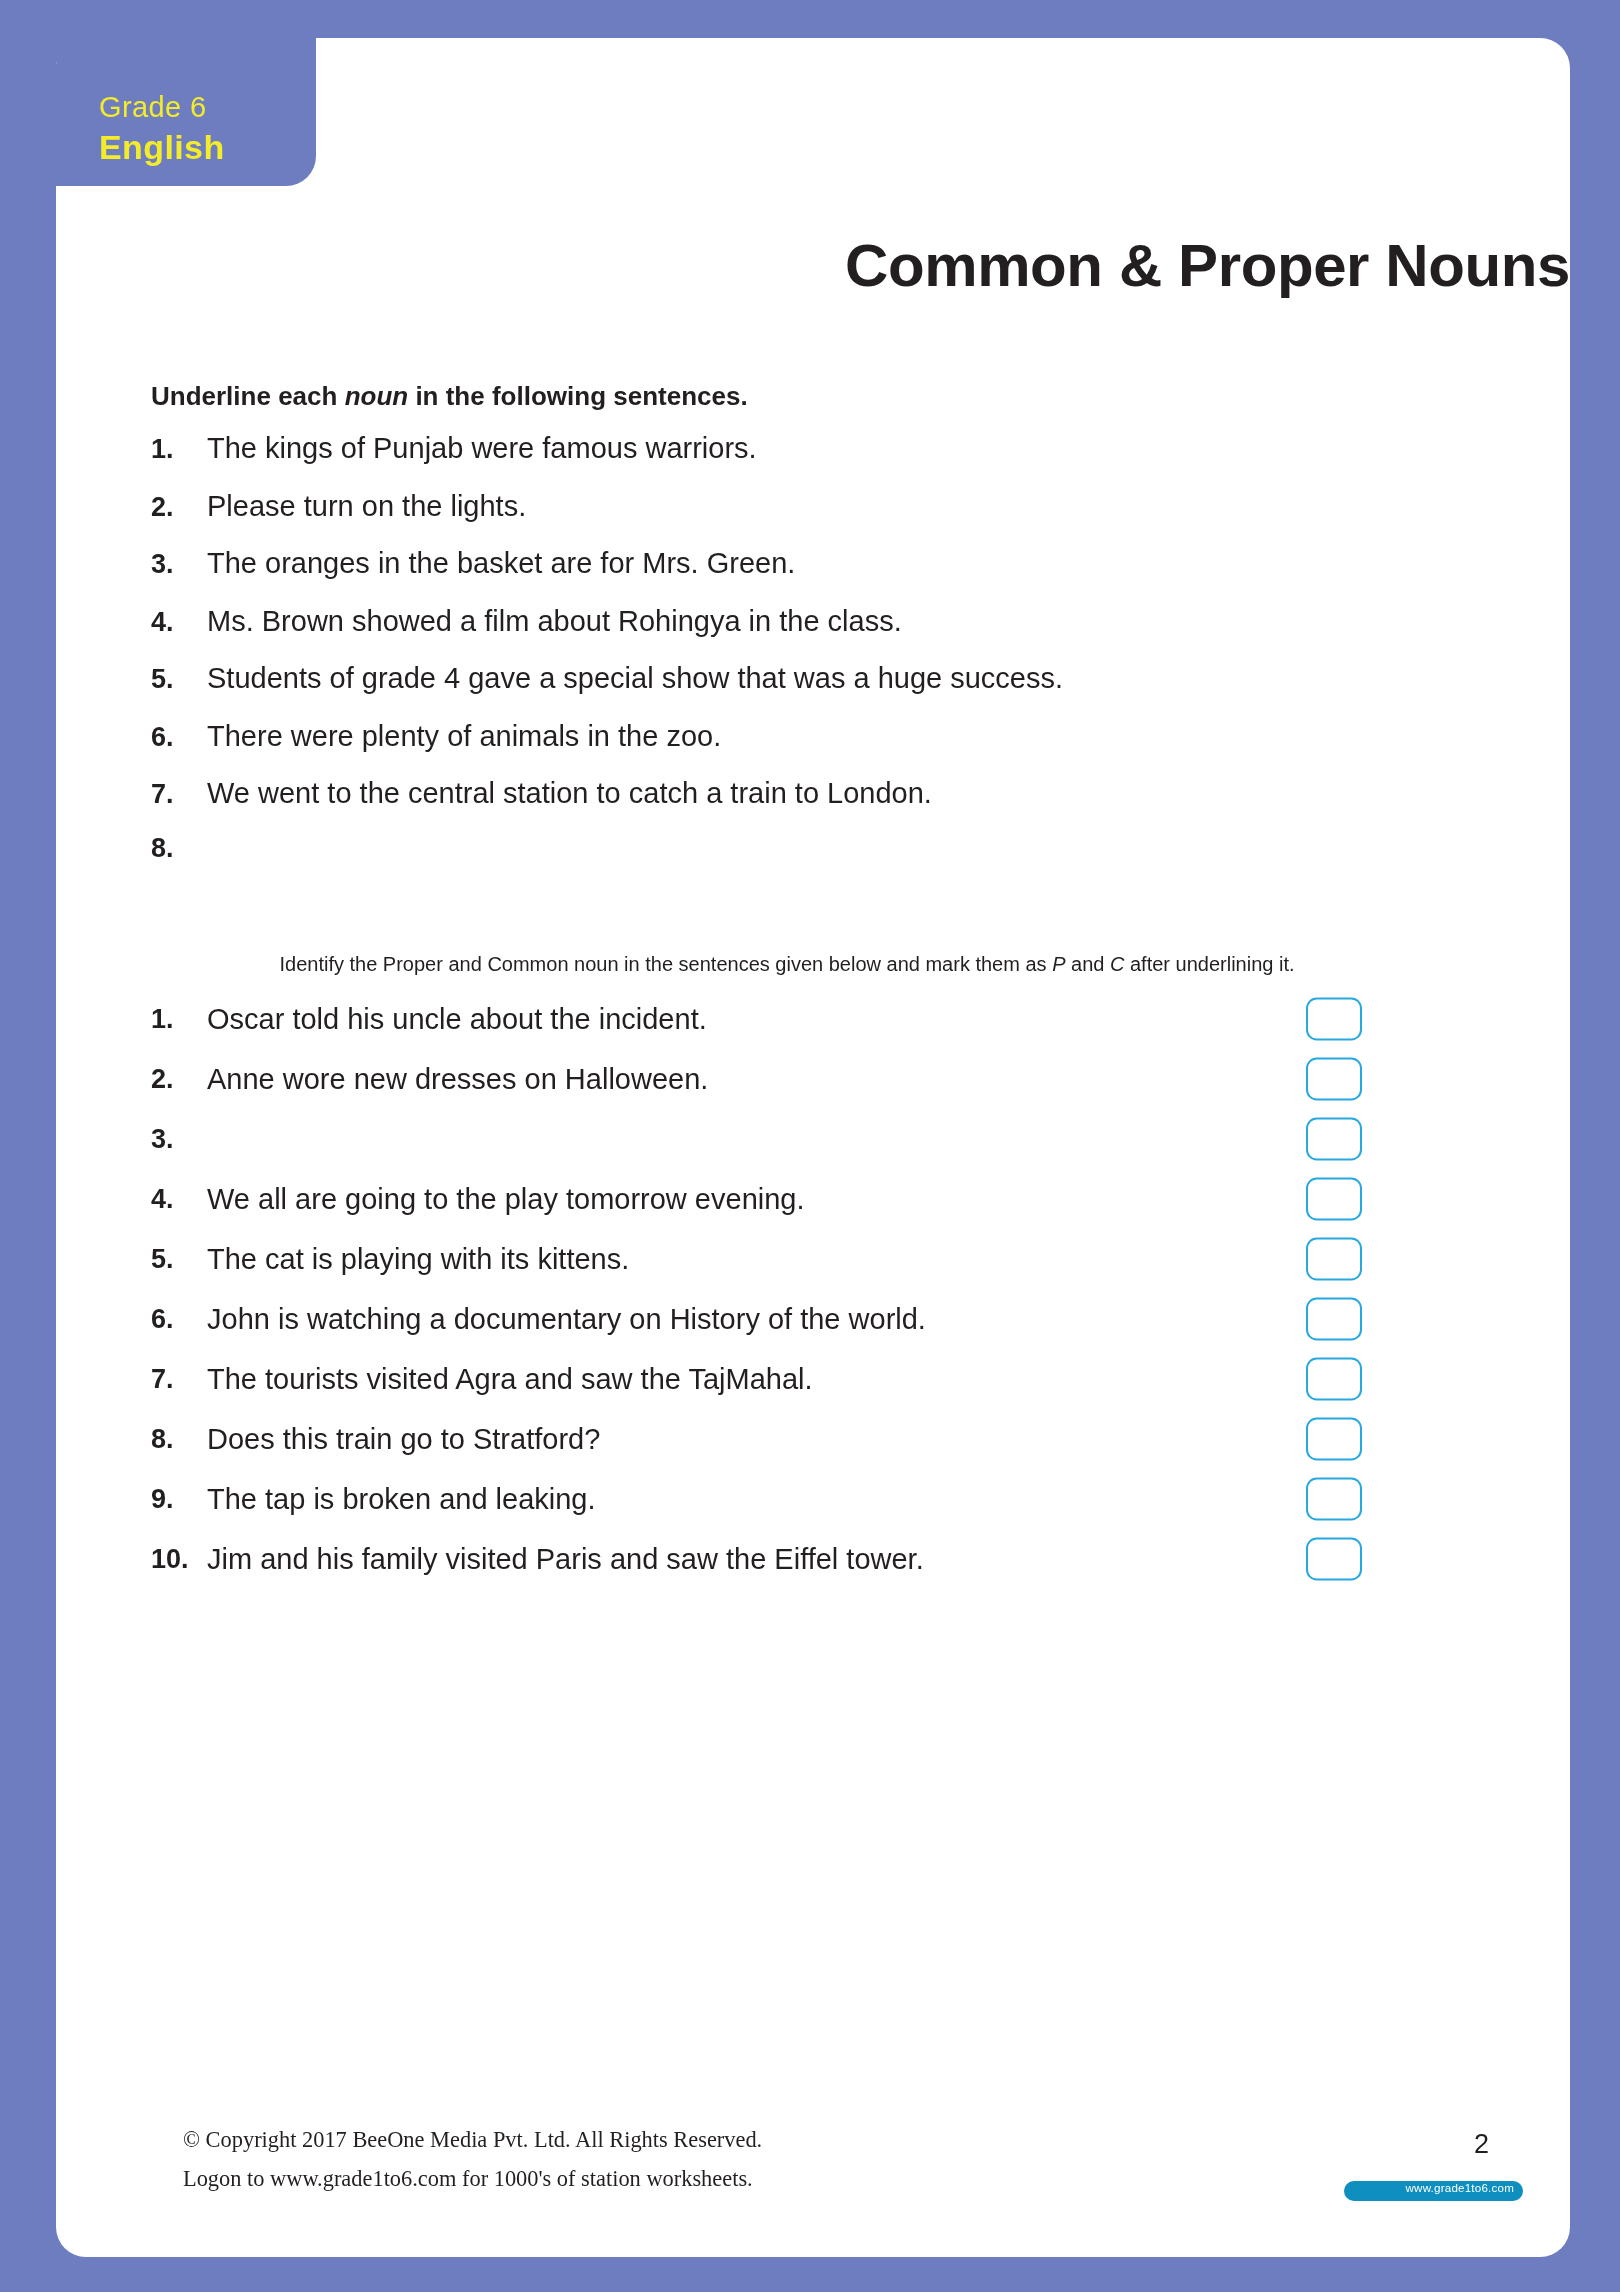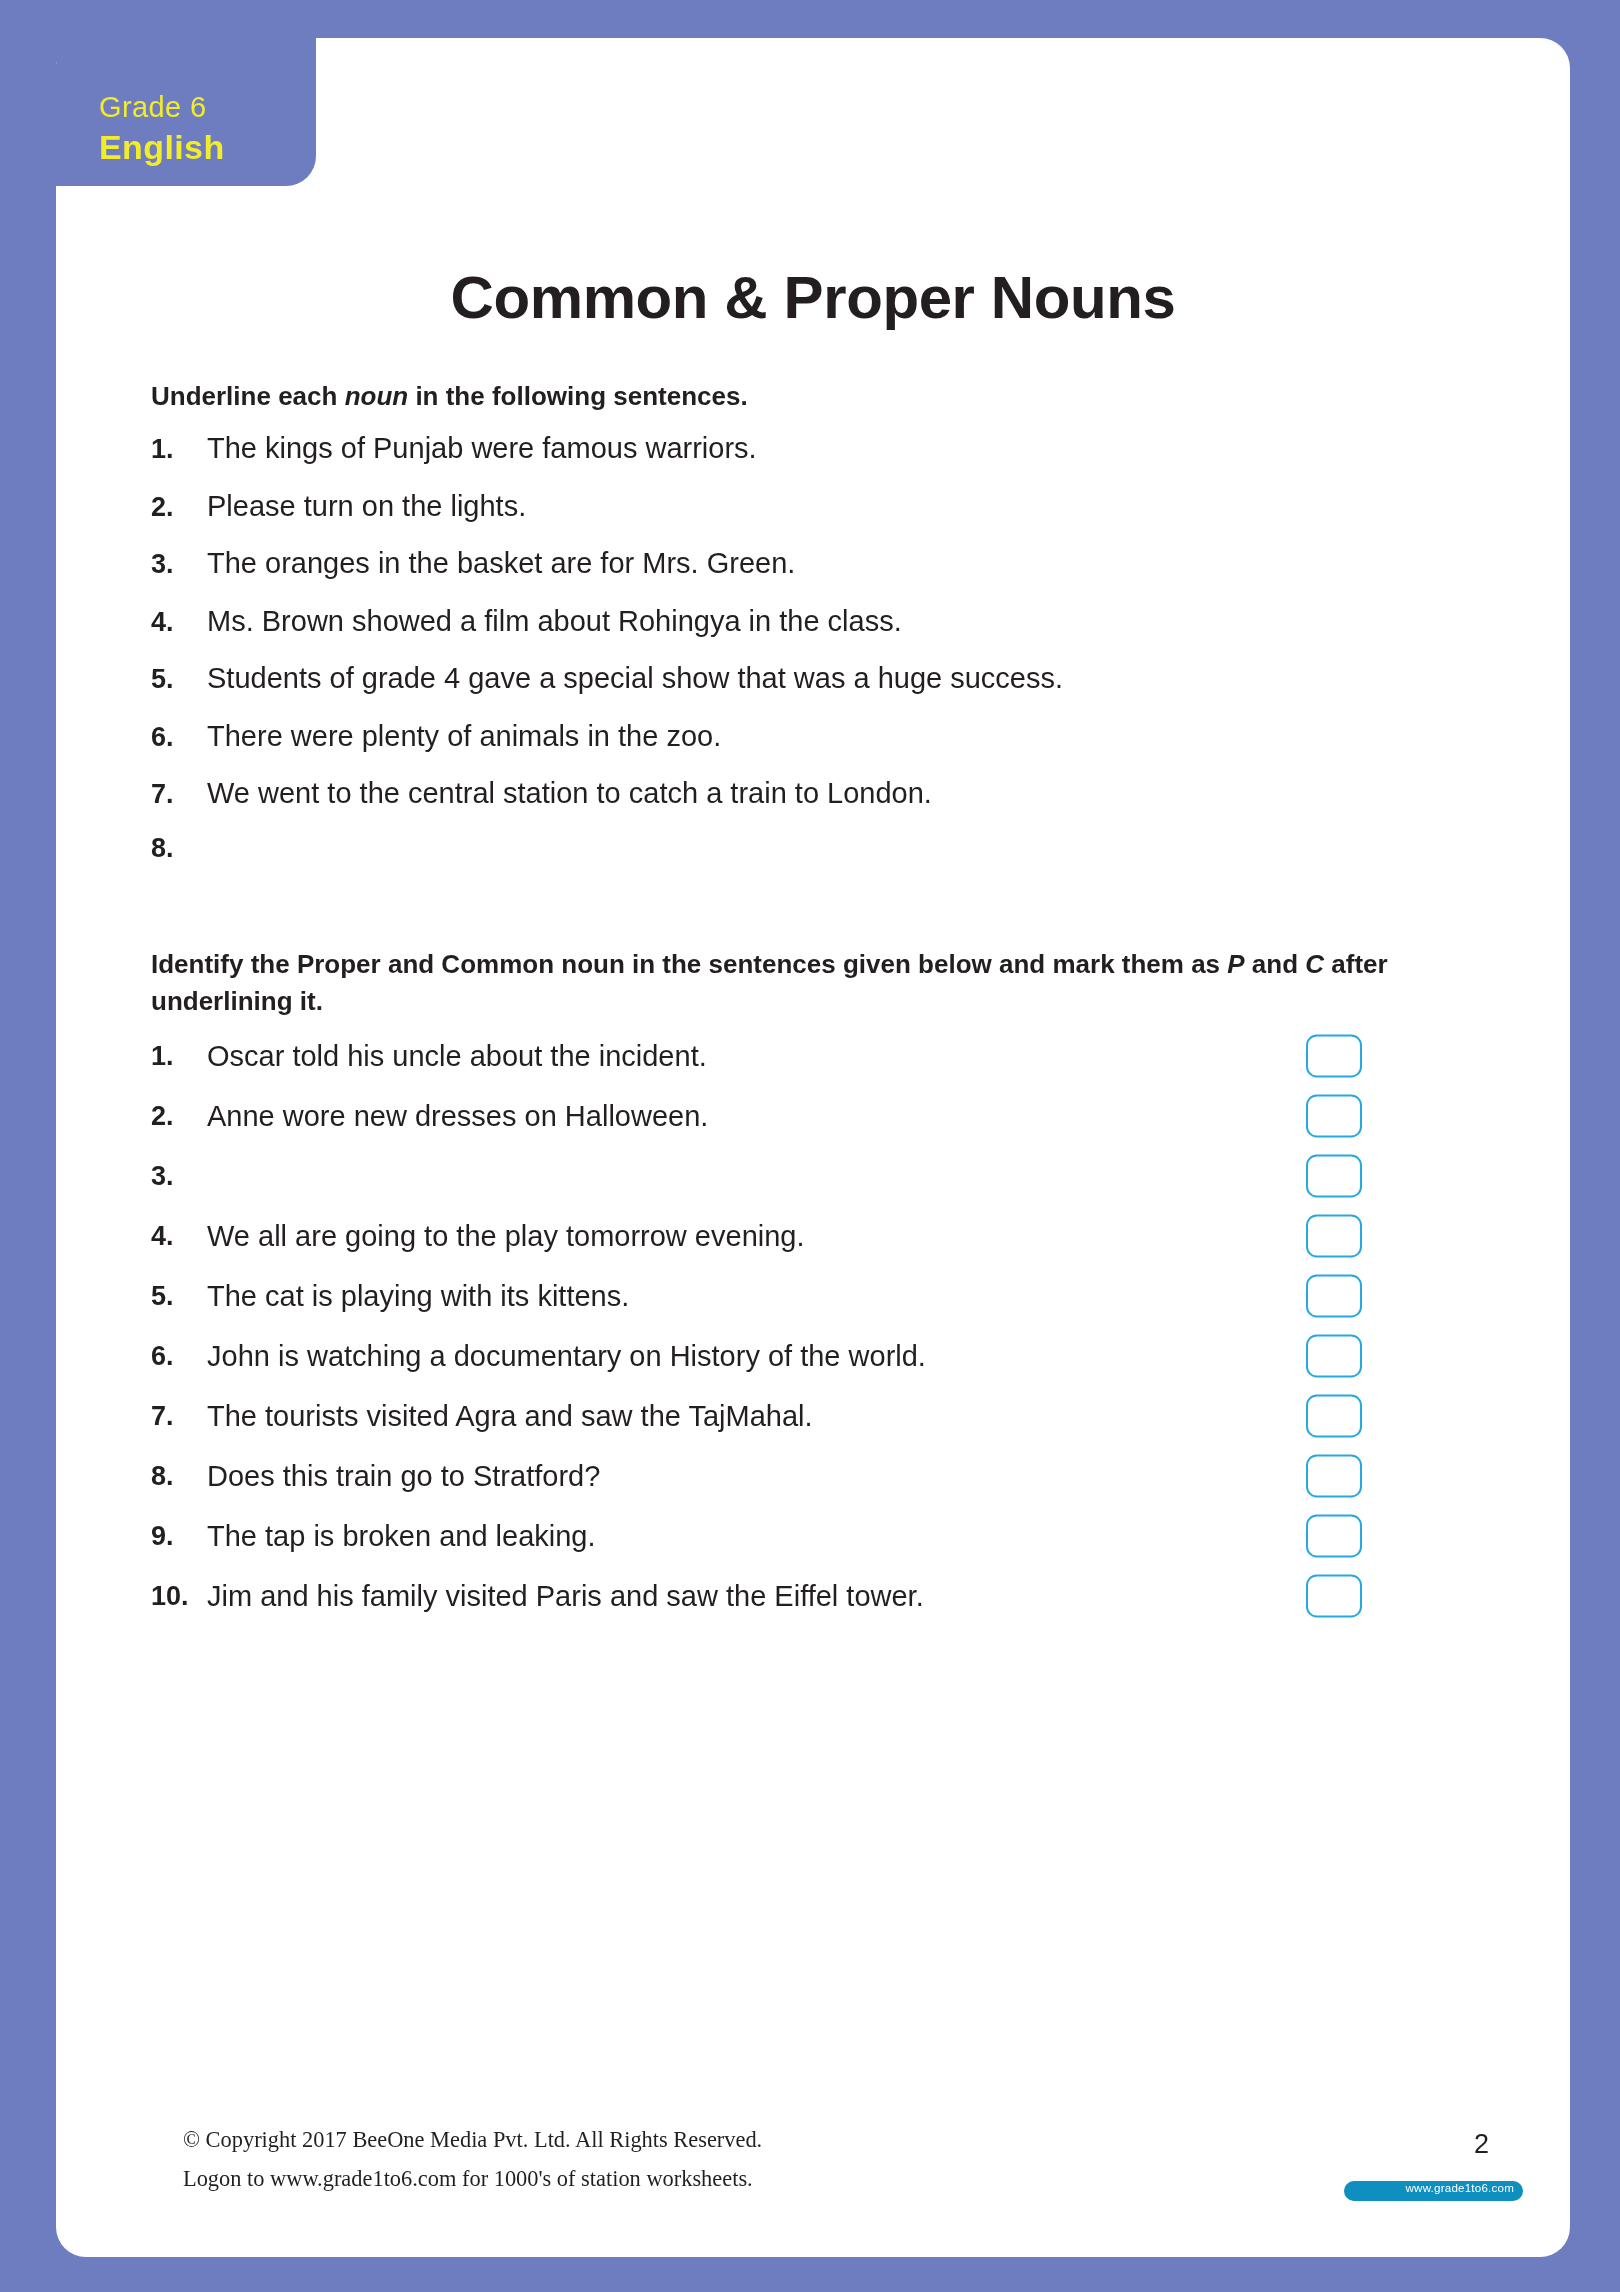--- a/index.html
+++ b/index.html
@@ -46,26 +46,25 @@
     font-size: 34px;
     font-weight: bold;
     line-height: 43px;
     letter-spacing: 0.4px;
   }
   .title {
     position: absolute;
     left: 0;
     right: 0;
     top: 193px;
-    text-align: center;
+    text-align: right;
     font-size: 60px;
     font-weight: bold;
     color: #231f20;
     letter-spacing: -0.4px;
-    margin-top: 32px;
   }
   .content {
     position: absolute;
     left: 95px;
     top: 340px;
     width: 1334px;
   }
   .instruction {
     font-size: 26px;
     font-weight: bold;
@@ -96,26 +95,27 @@
   }
   .q-text {
     font-size: 29px;
     color: #231f20;
     line-height: 36px;
   }
   .section2 {
     margin-top: 82px;
   }
   .instruction2 {
-    font-size: 26px;
-    font-weight: bold;
+    font-size: 20px;
+    font-weight: normal;
     color: #231f20;
     line-height: 37px;
     margin-bottom: 14.3px;
     max-width: 1272px;
+    text-align: center;
   }
   .q-item-2 {
     display: flex;
     align-items: center;
     margin-bottom: 15px;
     position: relative;
     min-height: 45px;
   }
   .answer-box {
     position: absolute;

